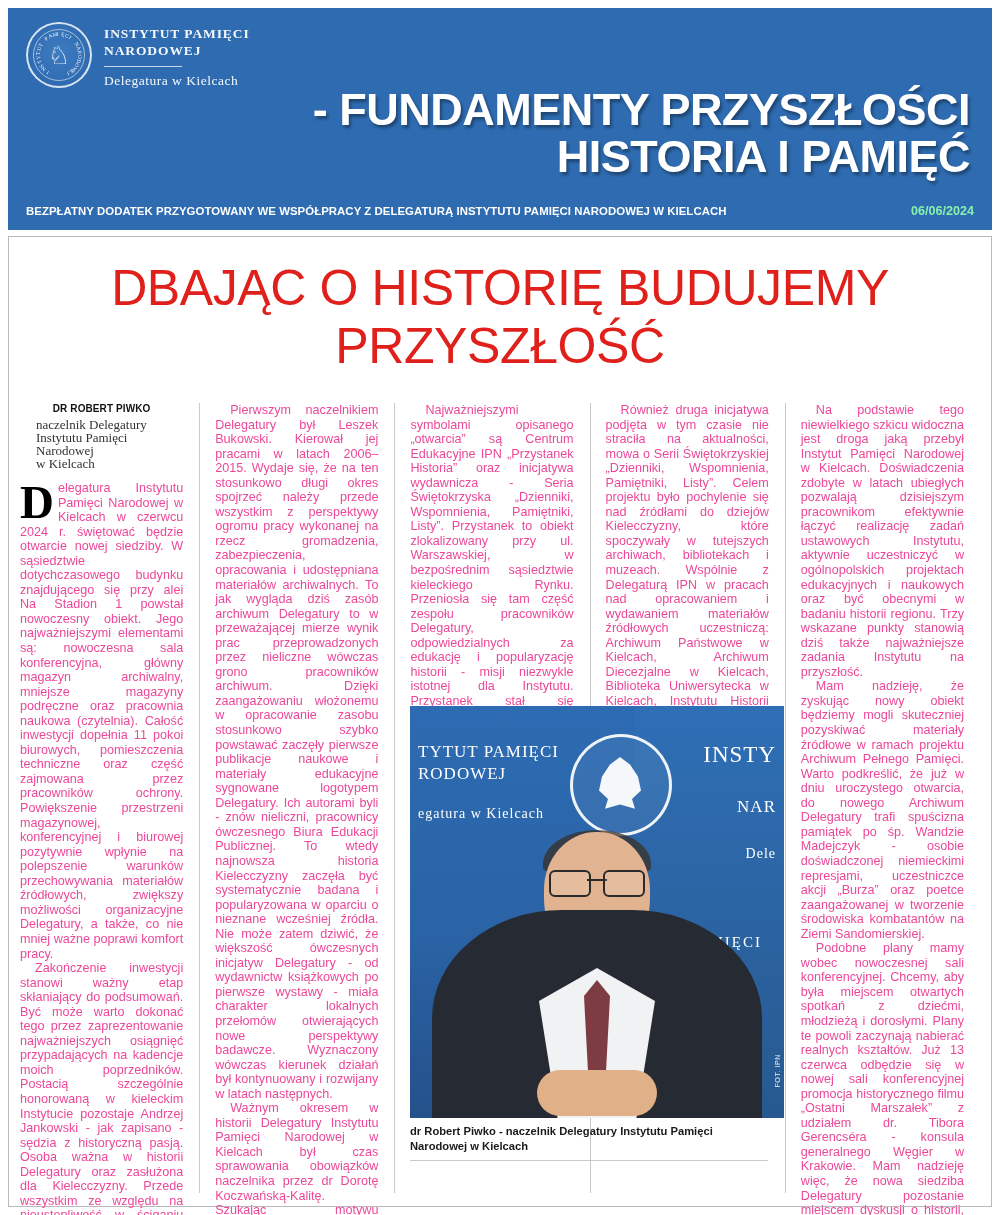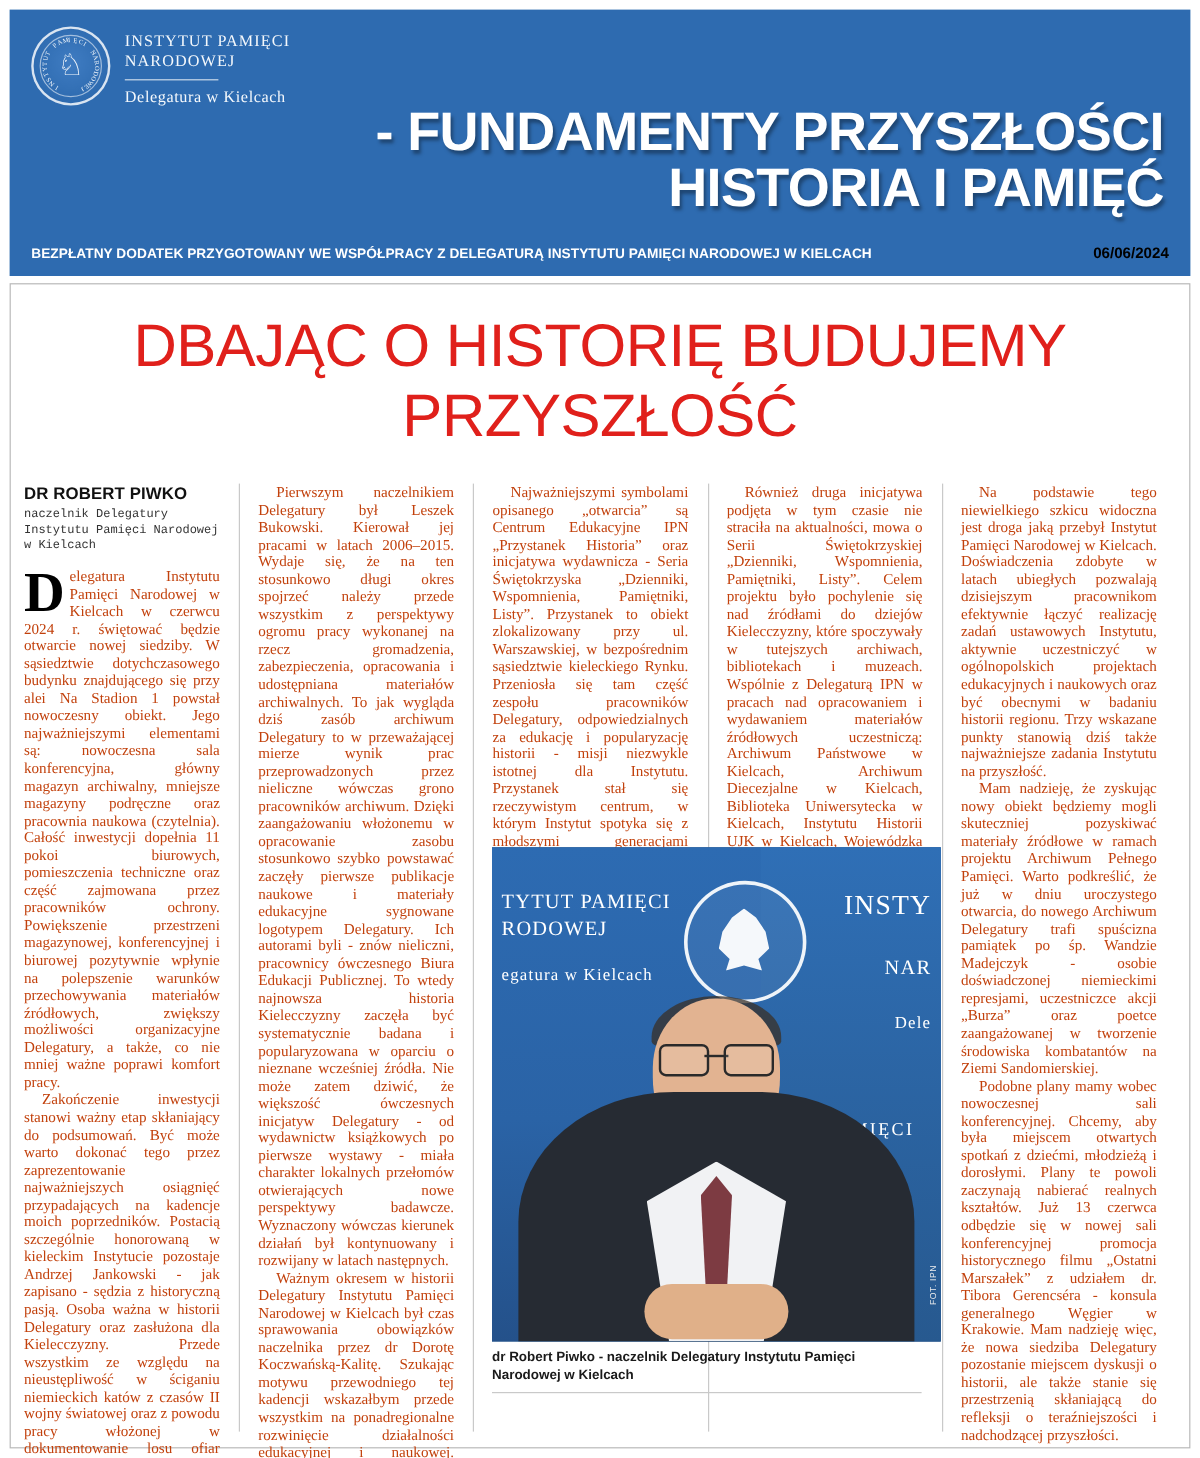--- a/index.html
+++ b/index.html
@@ -86,20 +86,21 @@
   .brand-text {
     padding-top: 3px;
     color: #ffffff;
   }
   .brand-line1, .brand-line2 {
     font-family: "Liberation Serif", serif;
     font-size: 13.5px;
     letter-spacing: .9px;
     line-height: 17px;
     color: #f4f8fc;
+    font-weight: bold;
   }
   .brand-rule {
     width: 78px;
     height: 1px;
     background: rgba(255,255,255,.75);
     margin: 7px 0 6px 0;
   }
   .brand-sub {
     font-family: "Liberation Serif", serif;
     font-size: 13.5px;
@@ -137,21 +138,21 @@
     font-family: "Liberation Sans", sans-serif;
     font-weight: bold;
     font-size: 11.4px;
     letter-spacing: .05px;
     color: #ffffff;
   }
   .issue-date {
     font-family: "Liberation Sans", sans-serif;
     font-weight: bold;
     font-size: 12.6px;
-    color: #000000;
+    color: #86efac;
     margin-left: 15px;
   }
 
   
   .outer-frame {
     position: absolute;
     left: 8px;
     top: 236px;
     width: 984px;
     height: 971px;
@@ -190,47 +191,48 @@
     padding-right: 16px;
     box-sizing: content-box;
   }
   .col + .col {
     border-left: 1px solid #c9c9c9;
     padding-left: 15px;
     width: 179px;
   }
   .col p {
     margin: 0;
-    font-family: Liberation Serif, serif;
+    font-family: Liberation Sans, sans-serif;
     font-size: 12.6px;
     line-height: 14.55px;
     text-align: justify;
     text-indent: 15px;
     hyphens: auto;
     -webkit-hyphens: auto;
-    color: #c2410c;
+    color: #ec4899;
   }
   .col p.first {
     text-indent: 0;
   }
 
   .byline-name {
     font-family: "Liberation Sans", sans-serif;
     font-weight: bold;
-    font-size: 14px;
+    font-size: 10px;
     letter-spacing: .1px;
     color: #111;
     margin: 0 0 4px 0;
+    text-align: center;
   }
   .byline-role {
-    font-family: Liberation Mono, monospace;
-    font-size: 10px;
+    font-family: Liberation Serif, serif;
+    font-size: 13px;
     line-height: 13px;
     color: #333;
-    margin: 0 0 11px 0;
+    margin: 0 0 11px 16px;
   }
   .dropcap::first-letter {
     float: left;
     font-family: "Liberation Serif", serif;
     font-size: 47px;
     line-height: 38px;
     font-weight: bold;
     padding: 2px 4px 0 0;
     color: #000;
   }

